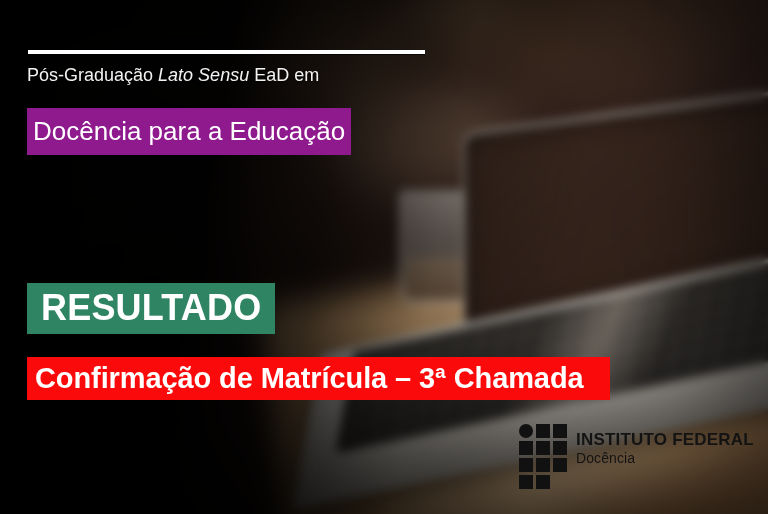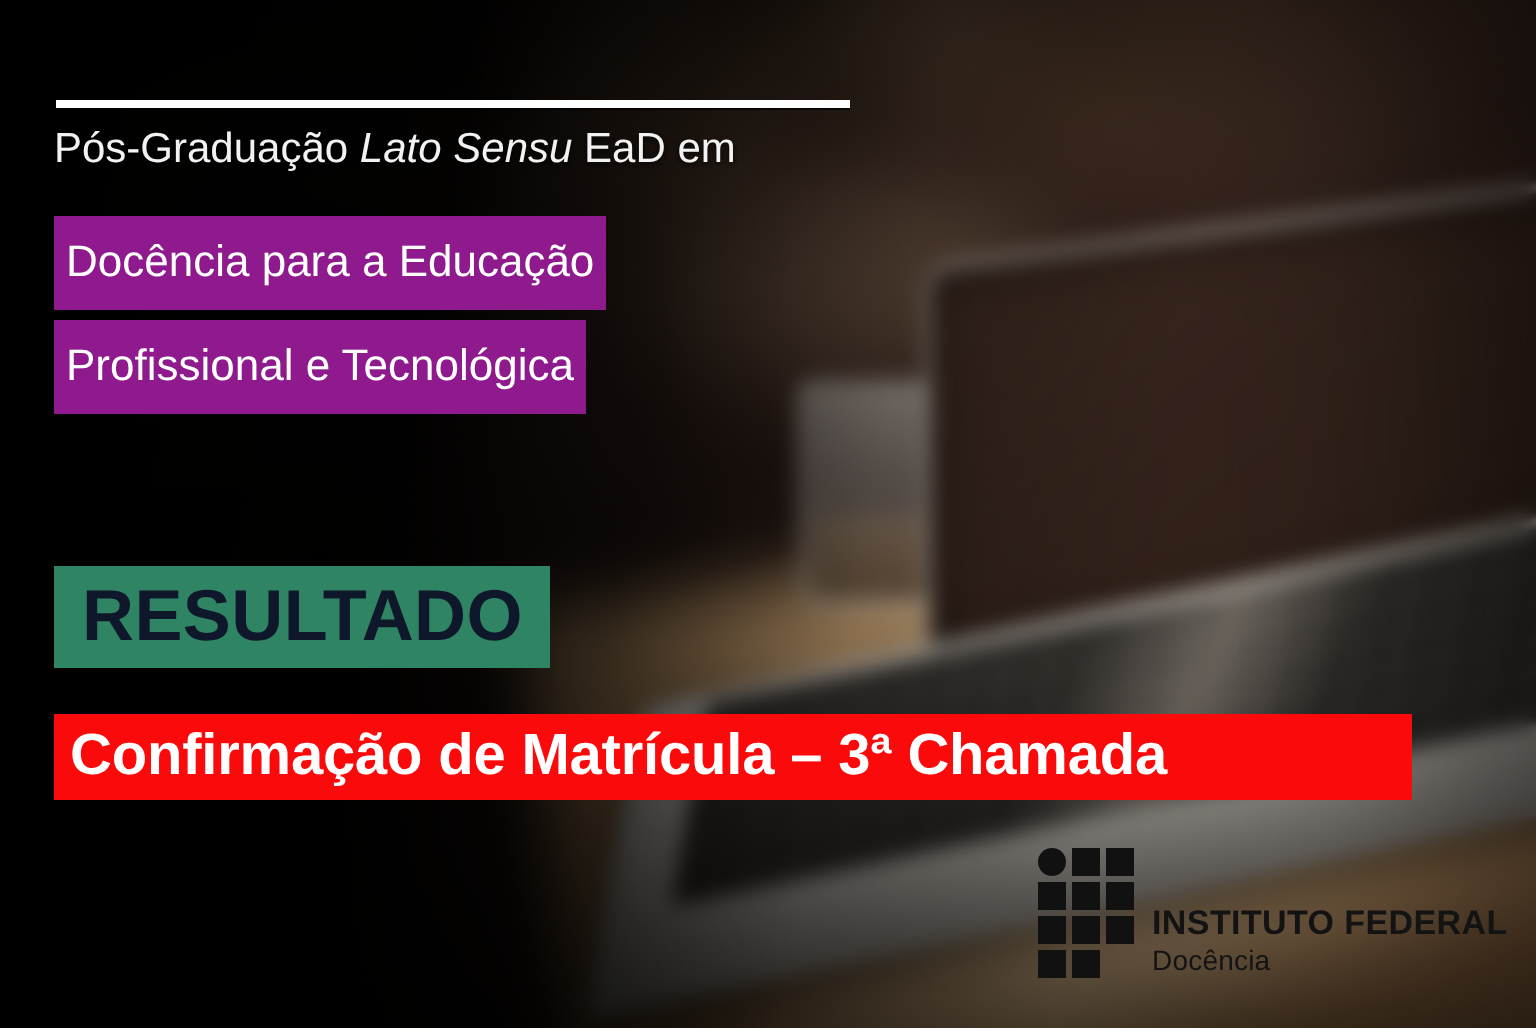--- a/index.html
+++ b/index.html
@@ -150,77 +150,77 @@
     position:absolute;
     left:28px; top:50px;
     width:397px; height:4px;
     background:#ffffff;
     box-shadow:0 1px 0 rgba(0,0,0,.7);
   }
 
   .kicker{
     position:absolute;
     left:27px; top:61px;
-    font-size:21px;
+    font-size:18px;
     line-height:28px;
     color:#f2f2f2;
     white-space:nowrap;
     text-shadow:0 1px 3px rgba(0,0,0,.9);
   }
   .kicker .ital{font-style:italic;}
 
   .course-line{
     position:absolute;
     left:27px;
     background:#8E1A8E;
     color:#ffffff;
-    font-size:22px;
+    font-size:26px;
     line-height:36px;
     padding:5px 6px 6px 6px;
     white-space:nowrap;
     box-sizing:border-box;
   }
   .course-1{top:108px;}
   .course-2{top:160px;}
 
   .result-badge{
     position:absolute;
     left:27px; top:283px;
     background:#2E8463;
-    color:#0f172a;
+    color:#ffffff;
     font-size:36px;
     font-weight:bold;
     line-height:40px;
     letter-spacing:.2px;
     padding:5px 14px 6px 14px;
     white-space:nowrap;
     box-sizing:border-box;
   }
 
   .call-banner{
     position:absolute;
     left:27px; top:357px;
-    width:679px;
+    width:583px;
     background:#FA0A0A;
     color:#ffffff;
     font-size:29px;
     font-weight:bold;
     line-height:34px;
     letter-spacing:-.1px;
     padding:4px 8px 5px 8px;
     white-space:nowrap;
     box-sizing:border-box;
   }
 
   
   .logo{
     position:absolute;
     left:519px; top:424px;
     display:flex;
-    align-items:flex-end;
+    align-items:flex-start;
     gap:11px;
   }
   .logo-mark{
     display:grid;
     grid-template-columns:repeat(3,14px);
     grid-auto-rows:14px;
     gap:3px;
     width:46px;
   }
   .logo-mark span{background:#111111; display:block; width:14px; height:14px;}
@@ -283,21 +283,20 @@
   </div>
 
   <div class="content">
 
     <div class="rule"></div>
 
     <div class="kicker"><span>Pós-Graduação </span><span class="ital">Lato Sensu</span><span> EaD em</span></div>
 
     <div class="course-line course-1">Docência para a Educação</div>
 
-    <div class="course-line course-2">Profissional e Tecnológica</div>
 
     <div class="result-badge">RESULTADO</div>
 
     <div class="call-banner">Confirmação de Matrícula – 3ª Chamada</div>
 
     <div class="logo">
       <div class="logo-mark">
         <span class="circle"></span>
         <span></span>
         <span></span>

